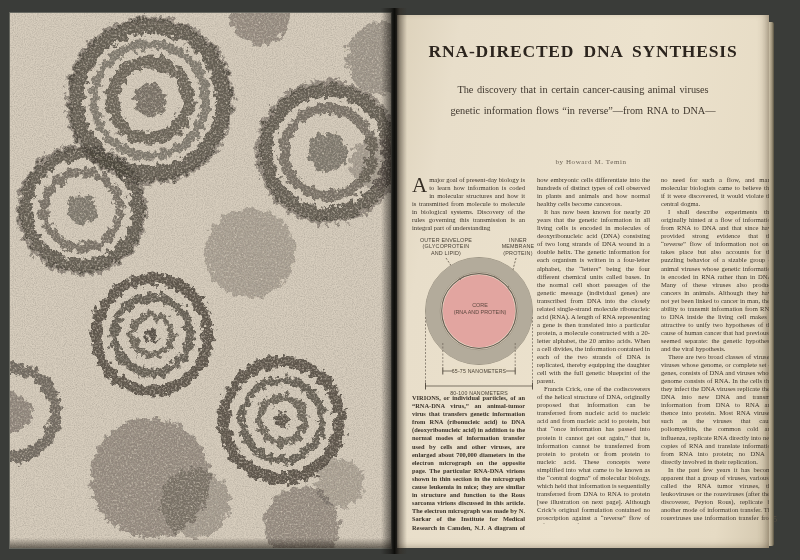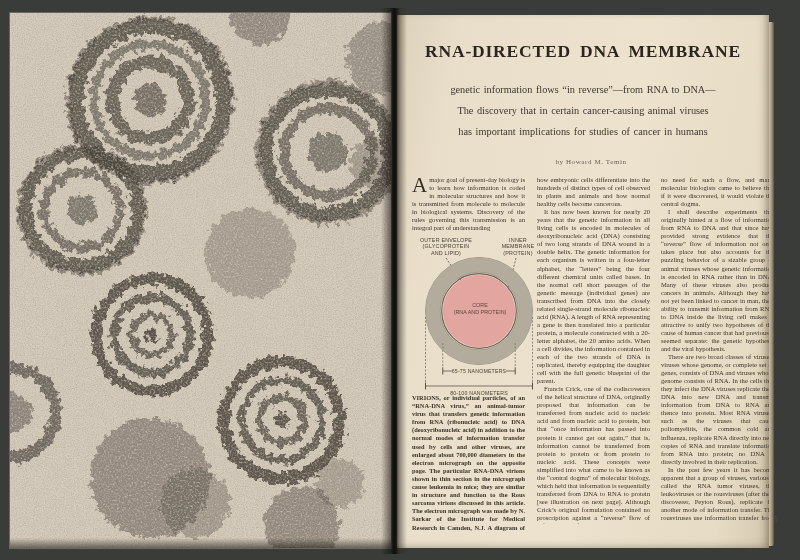--- a/index.html
+++ b/index.html
@@ -177,26 +177,25 @@
           <circle cx="330" cy="470" r="24" opacity=".3"></circle>
         </g>
       </g>
     </svg>
   </div>
 
   <div class="gutter"></div>
 
   <div class="page-right">
 
-    <div class="title">RNA-DIRECTED DNA MEMBRANE</div>
+    <div class="title">RNA-DIRECTED DNA SYNTHESIS</div>
 
     <div class="subtitle">
+      <div>The discovery that in certain cancer-causing animal viruses</div>
       <div>genetic information flows “in reverse”—from RNA to DNA—</div>
-      <div>The discovery that in certain cancer-causing animal viruses</div>
-      <div>has important implications for studies of cancer in humans</div>
     </div>
 
     <div class="byline">by Howard M. Temin</div>
 
     <div class="col col1">
       <span class="dropcap">A</span>
       <p class="noindent">major goal of present-day biology is to learn how information is coded in molecular structures and how it is transmitted from molecule to molecule in biological systems. Discovery of the rules governing this transmission is an integral part of understanding</p>
     </div>
 
     <div class="diagram">

